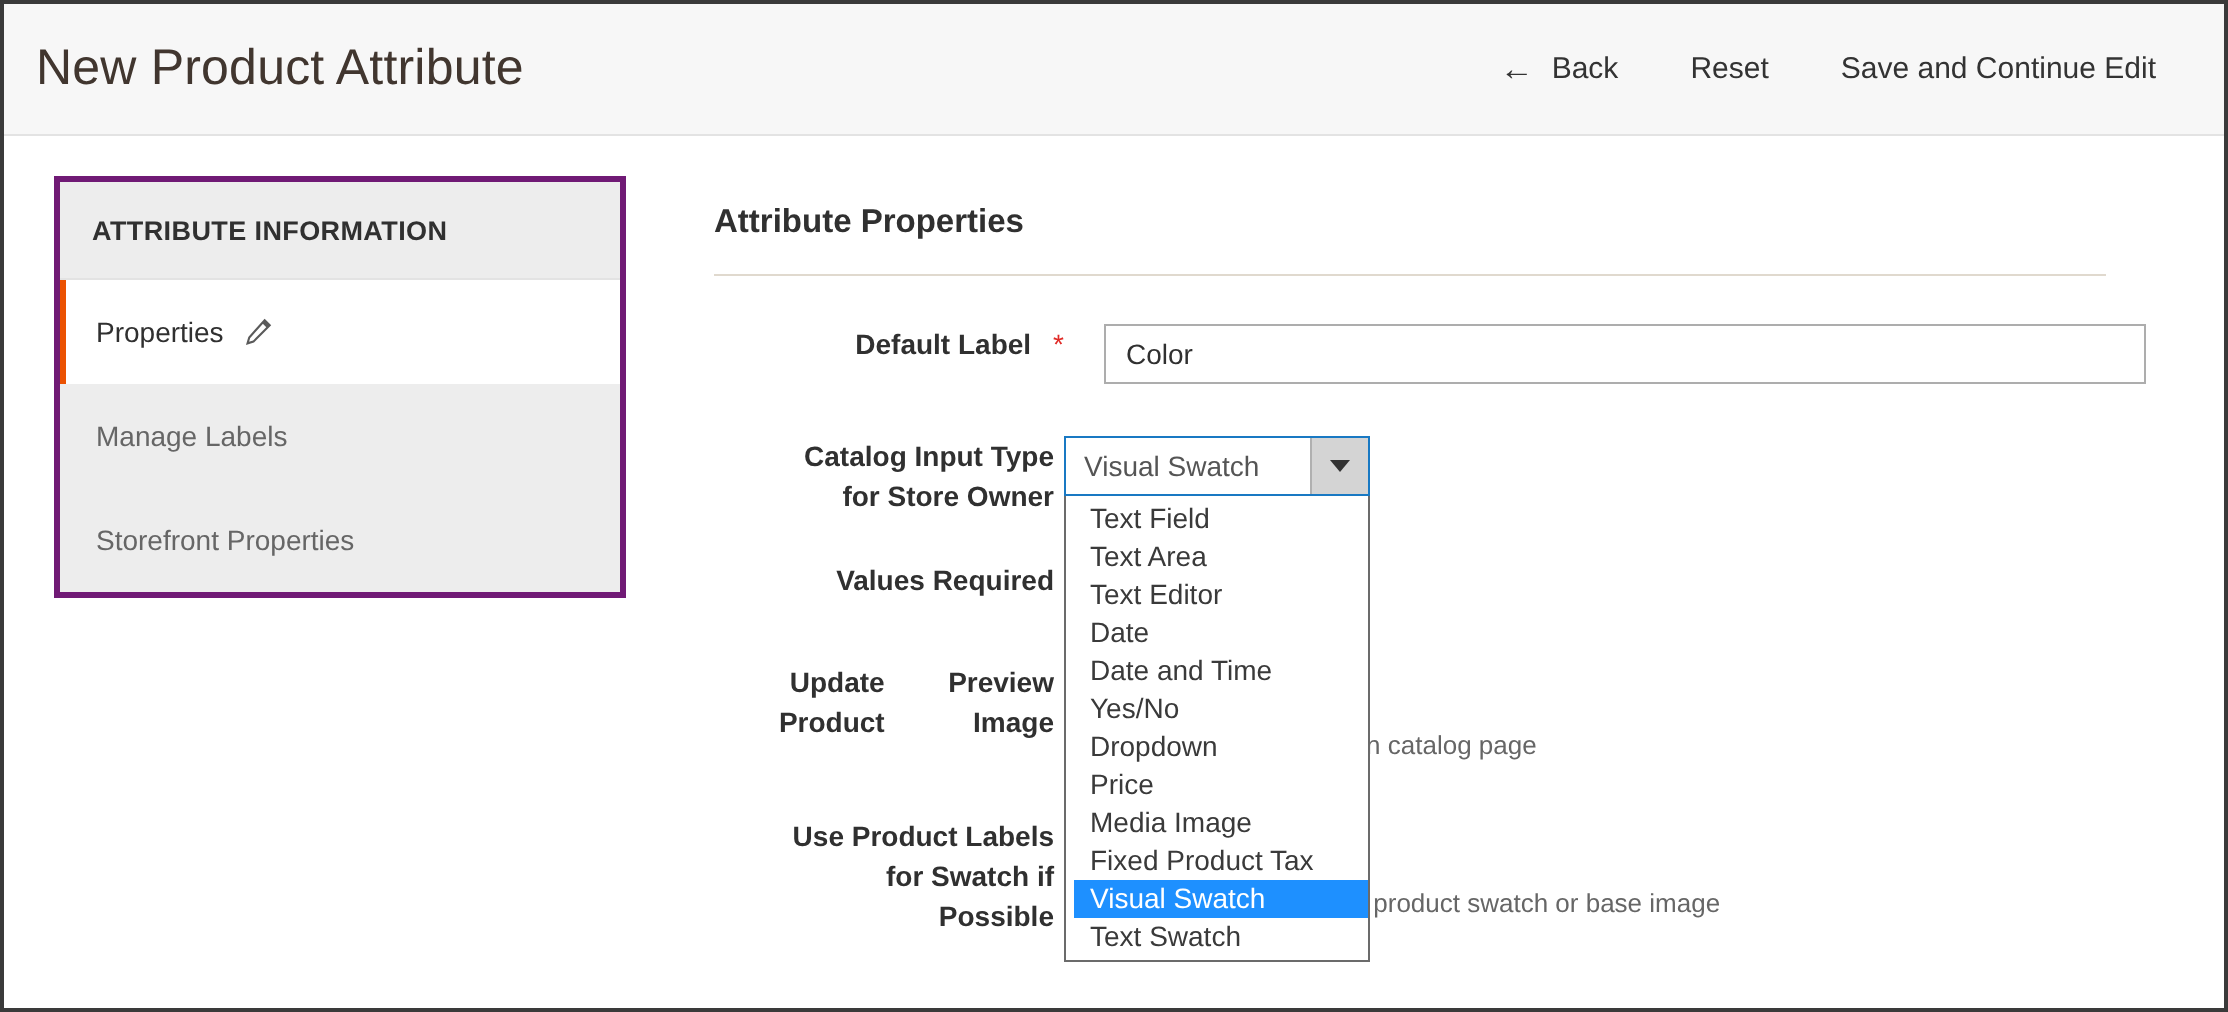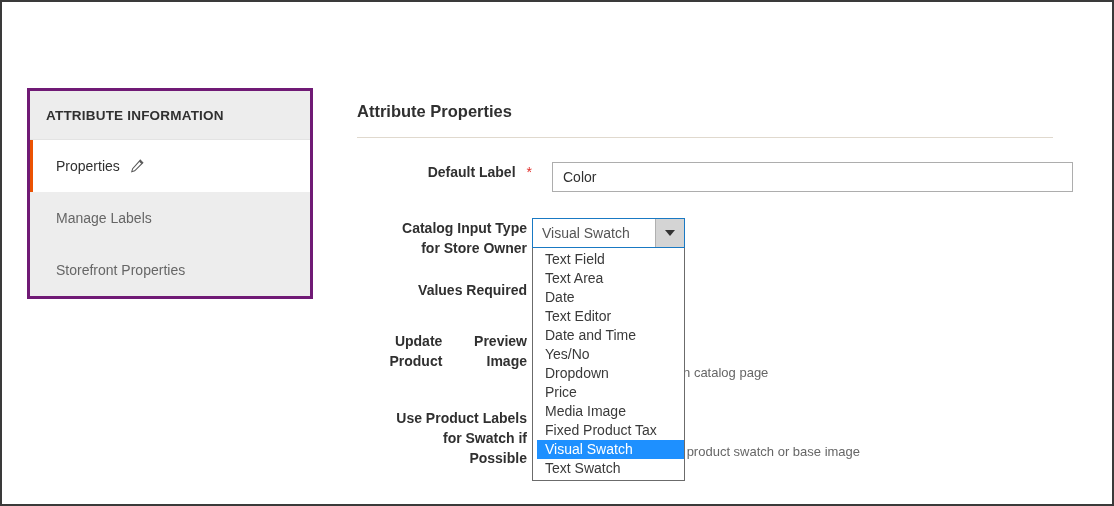--- a/index.html
+++ b/index.html
@@ -84,21 +84,21 @@
     padding: 17px 16px 16px 16px;
     font-size: 13.5px;
     font-weight: bold;
     color: #303030;
     letter-spacing: 0.2px;
     border-bottom: 1px solid #e3e3e3;
     background: #ededed;
   }
   .sidebar-item {
     position: relative;
-    padding: 17px 16px 17px 26px;
+    padding: 17px 16px 17px 18px;
     font-size: 14px;
     color: #666666;
     cursor: pointer;
     background: #ededed;
     display: flex;
     align-items: center;
     gap: 10px;
     box-sizing: border-box;
     height: 52px;
   }
@@ -265,20 +265,32 @@
     background: #1e90ff;
     color: #ffffff;
     font-weight: normal;
   }
 </style>
 </head>
 <body>
 
 <div id="page">
 
+  <div class="page-header">
+    <div class="page-title">New Product Attribute</div>
+
+    <div class="header-actions">
+      <button class="header-btn back-btn">
+        <span class="back-arrow">←</span>
+        <span>Back</span>
+      </button>
+      <button class="header-btn">Reset</button>
+      <button class="header-btn">Save and Continue Edit</button>
+    </div>
+  </div>
 
   <div class="sidebar">
     <div class="sidebar-header">ATTRIBUTE INFORMATION</div>
 
     <div class="sidebar-item active">
       <span>Properties</span>
       <span class="pencil-icon">
         <svg width="14" height="14" viewBox="0 0 16 16">
           <path d="M11.8 1.3 L14.7 4.2 L5.4 13.5 L2 14.5 L3 11.1 Z" fill="none" stroke="#5a5a5a" stroke-width="1.2"></path>
           <path d="M11.8 1.3 L14.7 4.2 L13.2 5.7 L10.3 2.8 Z" fill="#5a5a5a"></path>
@@ -340,22 +352,22 @@
   <div class="select-box">
     <span class="select-value">Visual Swatch</span>
     <span class="select-arrow-btn">
       <span class="caret"></span>
     </span>
   </div>
 
   <div class="dropdown-list" id="dropdown-list">
       <div class="dropdown-item">Text Field</div>
       <div class="dropdown-item">Text Area</div>
+      <div class="dropdown-item">Text Editor</div>
       <div class="dropdown-item">Date</div>
-      <div class="dropdown-item">Text Editor</div>
       <div class="dropdown-item">Date and Time</div>
       <div class="dropdown-item">Yes/No</div>
       <div class="dropdown-item">Dropdown</div>
       <div class="dropdown-item">Price</div>
       <div class="dropdown-item">Media Image</div>
       <div class="dropdown-item">Fixed Product Tax</div>
       <div class="dropdown-item selected">Visual Swatch</div>
       <div class="dropdown-item">Text Swatch</div>
     </div>
 

